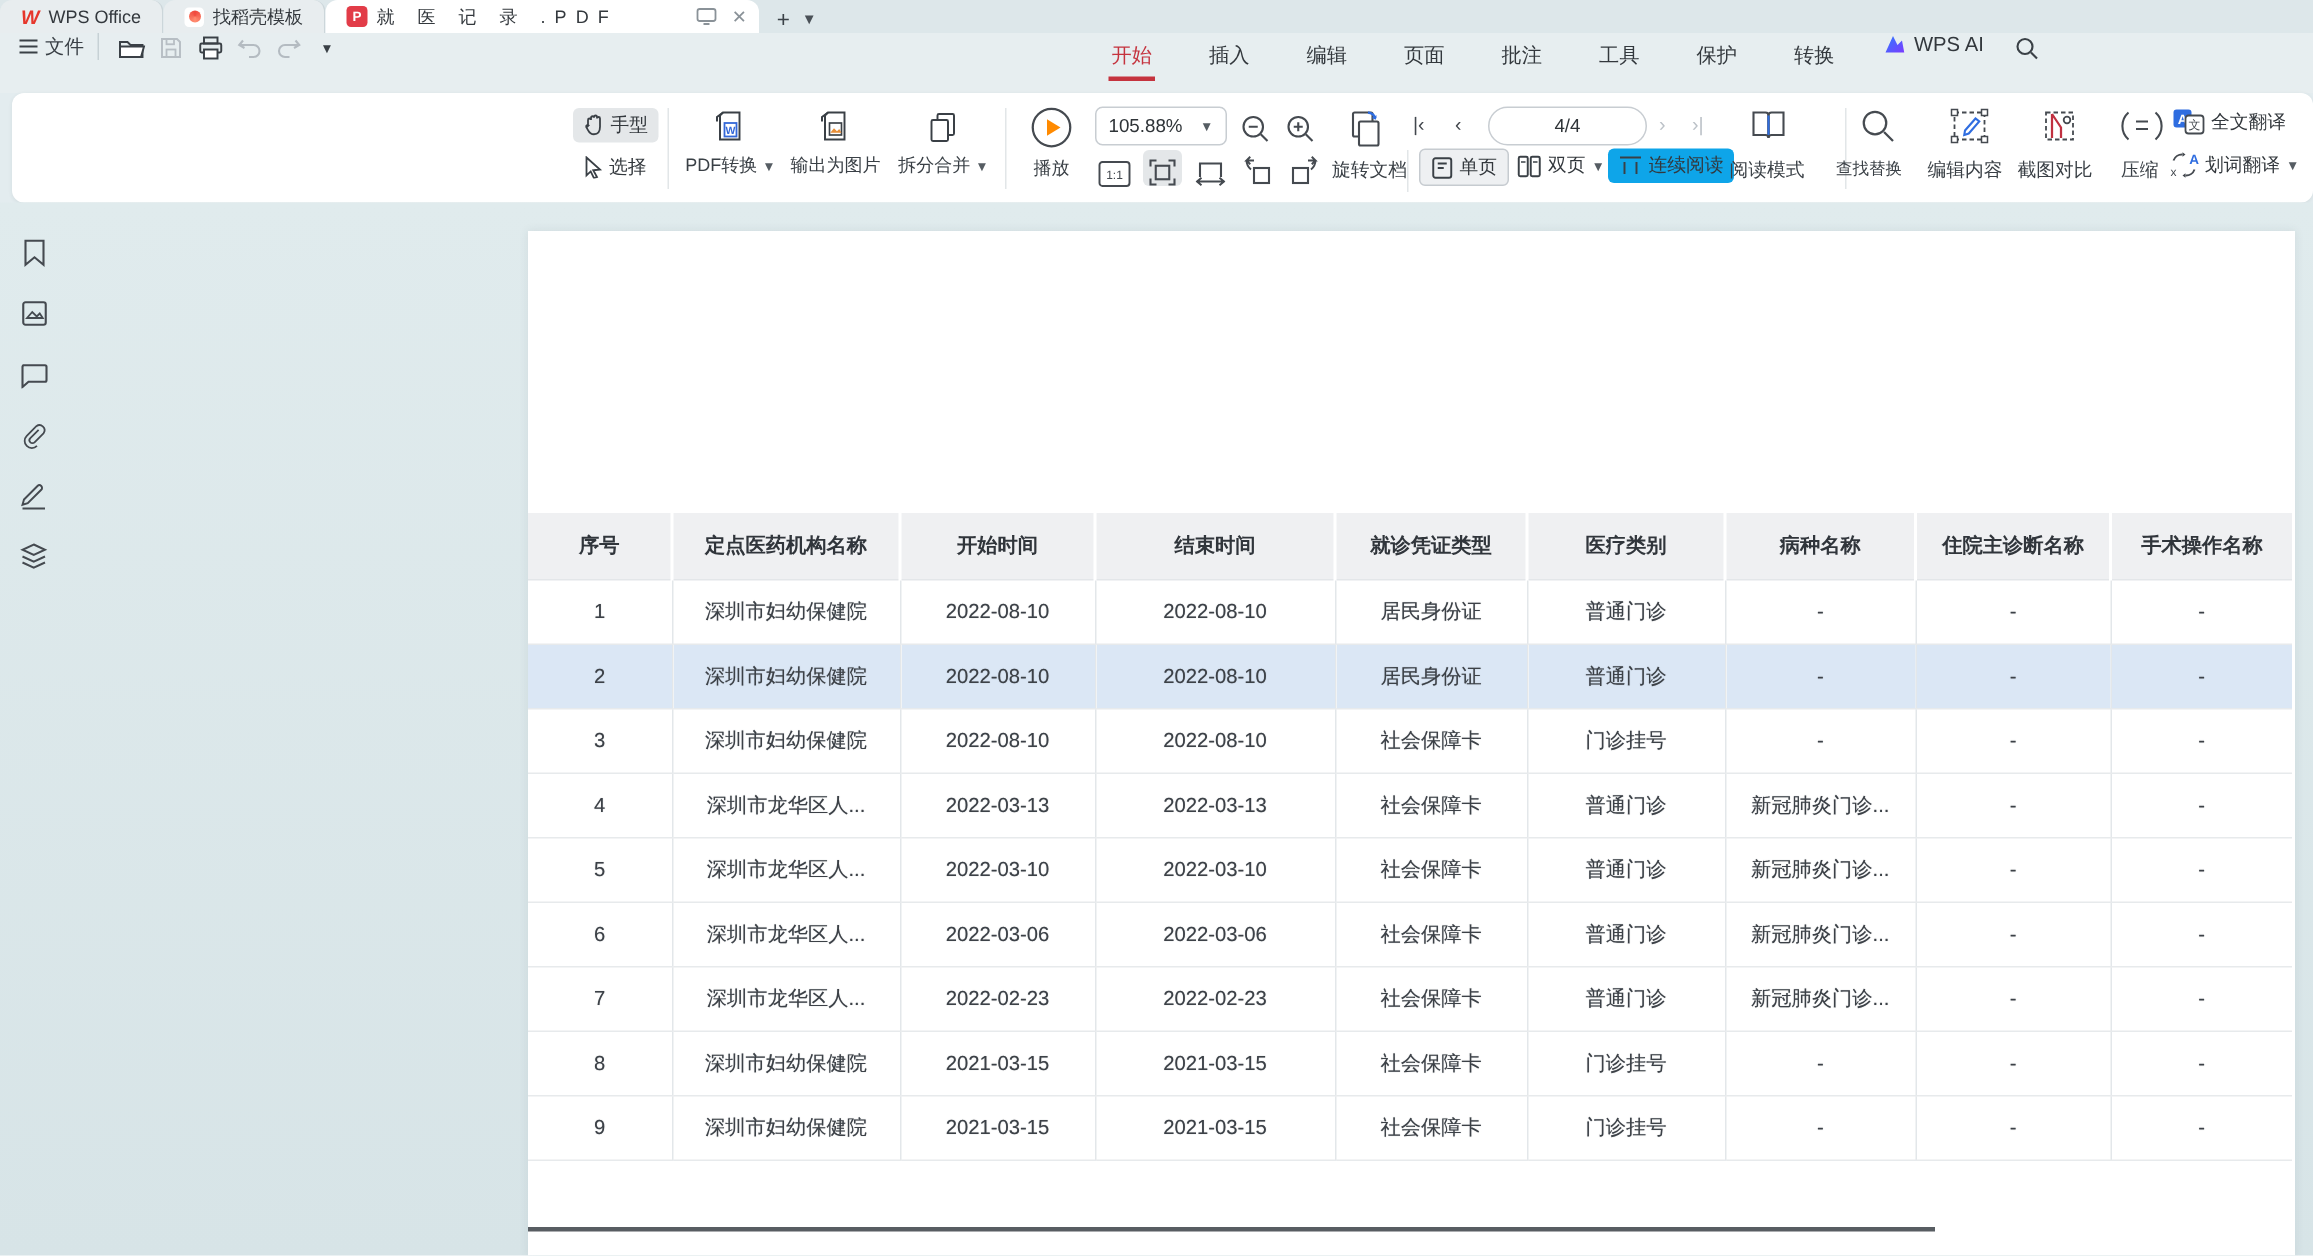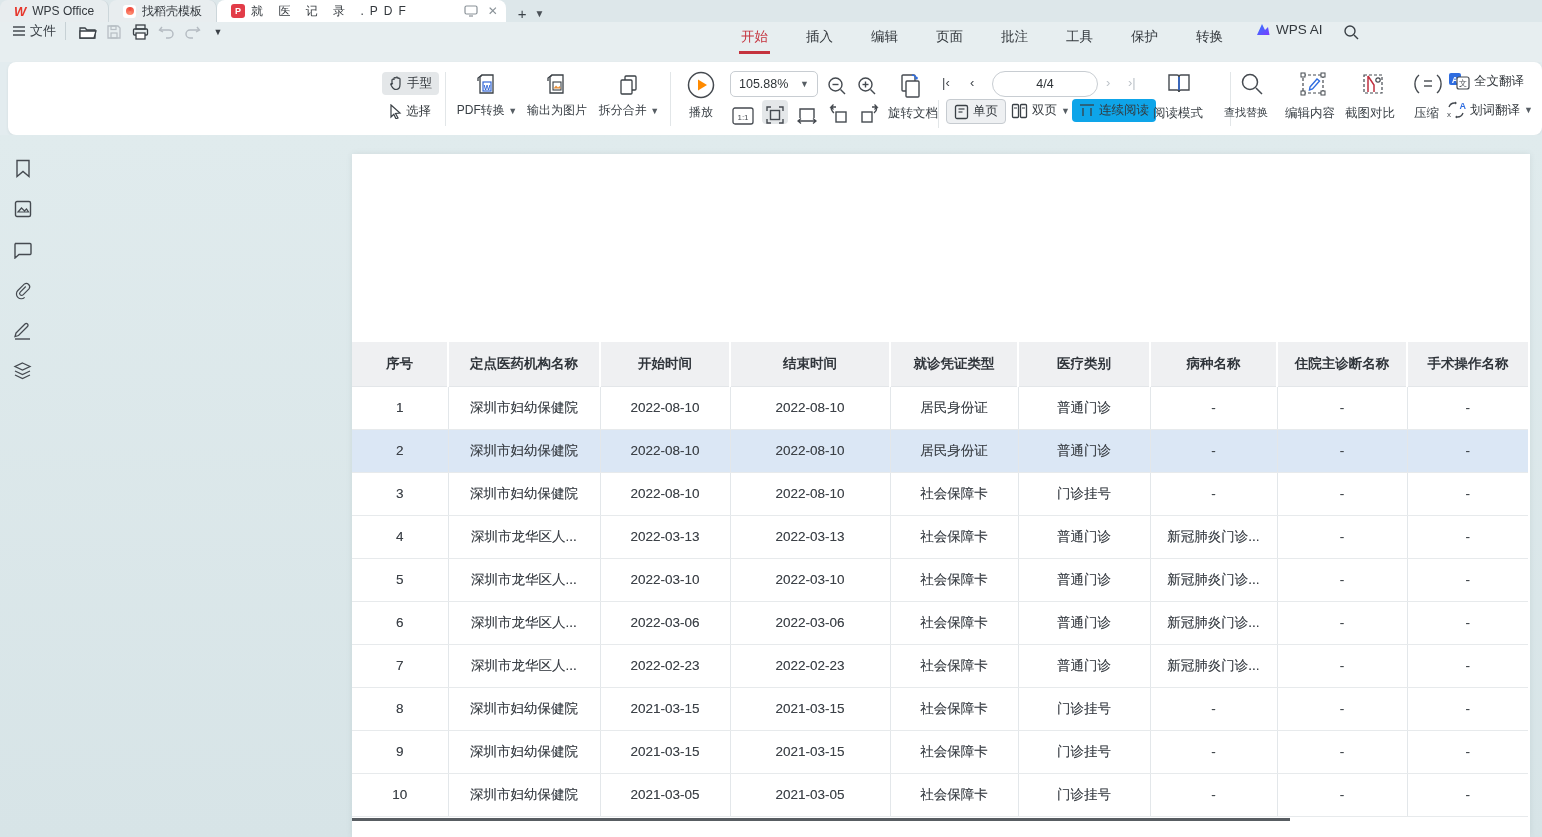--- a/index.html
+++ b/index.html
@@ -583,28 +583,17 @@
             <td>9</td>
             <td>深圳市妇幼保健院</td>
             <td>2021-03-15</td>
             <td>2021-03-15</td>
             <td>社会保障卡</td>
             <td>门诊挂号</td>
             <td>-</td>
             <td>-</td>
             <td>-</td>
           </tr>
-          <tr>
-            <td>10</td>
-            <td>深圳市妇幼保健院</td>
-            <td>2021-03-05</td>
-            <td>2021-03-05</td>
-            <td>社会保障卡</td>
-            <td>门诊挂号</td>
-            <td>-</td>
-            <td>-</td>
-            <td>-</td>
-          </tr>
         </tbody>
     </table>
     <div class="tbl-endline"></div>
   </div>
 </div>
 
 </body></html>

